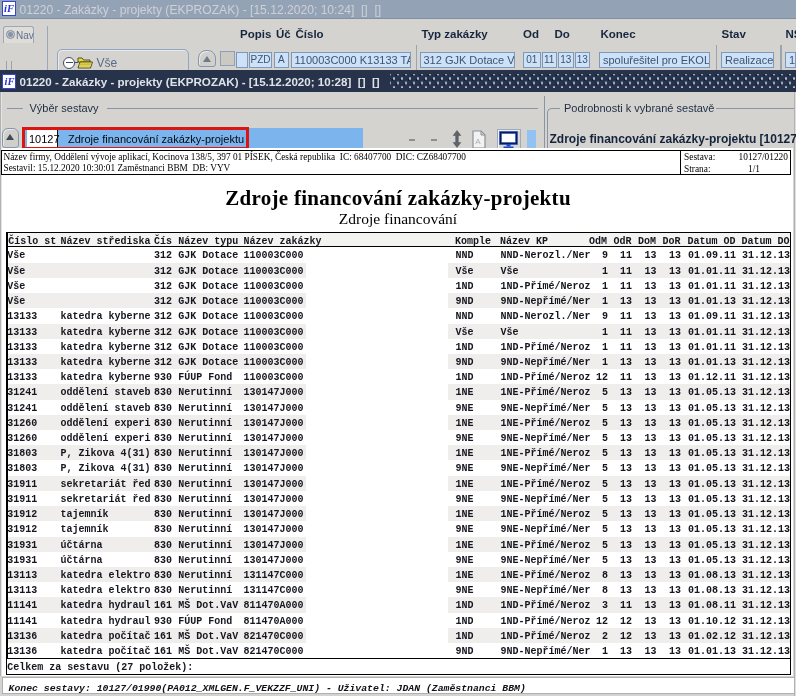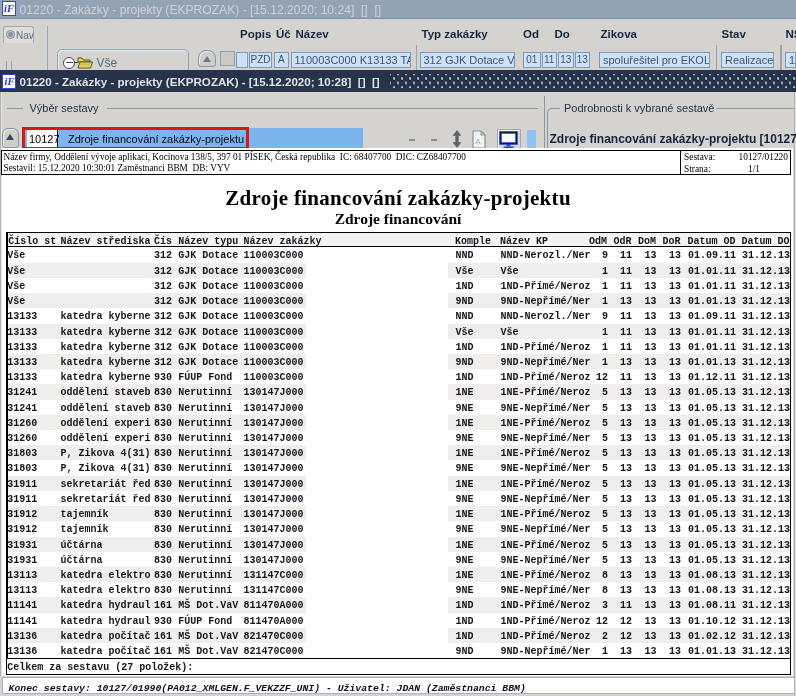--- a/index.html
+++ b/index.html
@@ -44,25 +44,25 @@
 <div class="a fld" style="left:419.5px;top:52px;width:95.5px;height:16px;">312 GJK Dotace V</div>
 <div class="a fld" style="left:523px;top:52px;width:17.5px;height:16px;text-align:center;padding-left:0;font-size:10px;">01</div>
 <div class="a fld" style="left:541.5px;top:52px;width:15.5px;height:16px;text-align:center;padding-left:0;font-size:10px;">11</div>
 <div class="a fld" style="left:558px;top:52px;width:15.5px;height:16px;text-align:center;padding-left:0;font-size:10px;">13</div>
 <div class="a fld" style="left:574.5px;top:52px;width:15.5px;height:16px;text-align:center;padding-left:0;font-size:10px;">13</div>
 <div class="a fld" style="left:599px;top:52px;width:110.5px;height:16px;">spoluřešitel pro EKOL</div>
 <div class="a fld" style="left:721px;top:52px;width:52.5px;height:16px;">Realizace</div>
 <div class="a fld" style="left:785px;top:52px;width:11px;height:16px;">13</div>
 <div class="a lbl" style="left:240px;top:28px;">Popis</div>
 <div class="a lbl" style="left:276px;top:28px;">Úč</div>
-<div class="a lbl" style="left:295.5px;top:28px;">Název</div>
+<div class="a lbl" style="left:295.5px;top:28px;">Číslo</div>
 <div class="a lbl" style="left:421.5px;top:28px;">Typ zakázky</div>
 <div class="a lbl" style="left:523px;top:28px;">Od</div>
 <div class="a lbl" style="left:554.5px;top:28px;">Do</div>
-<div class="a lbl" style="left:600.5px;top:28px;">Zikova</div>
+<div class="a lbl" style="left:600.5px;top:28px;">Konec</div>
 <div class="a lbl" style="left:721.5px;top:28px;">Stav</div>
 <div class="a lbl" style="left:785.5px;top:28px;">NS</div>
 <div class="a" style="left:0;top:70px;width:796px;height:22px;background:#26334a;"></div>
 <div class="a" style="left:390px;top:74px;width:406px;height:14px;background-image:radial-gradient(circle,#a9bad2 1.05px,transparent 1.3px),radial-gradient(circle,#a9bad2 1.05px,transparent 1.3px),radial-gradient(circle,#0c1018 0.85px,transparent 1.05px),radial-gradient(circle,#0c1018 0.85px,transparent 1.05px);background-size:8px 9px,8px 9px,8px 9px,8px 9px;background-position:0 0,4px 4.5px,-1.3px 1.3px,2.7px 5.8px;"></div>
 <div class="a" style="left:2px;top:74px;width:14px;height:15px;background:#fff;border:1px solid #3646c8;"></div>
 <div class="a" style="left:2.5px;top:74px;width:14px;height:15px;font-family:'Liberation Serif',serif;font-style:italic;font-weight:bold;font-size:10.5px;color:#2832cc;line-height:15px;text-align:center;">iF</div>
 <div class="a" style="left:19.5px;top:75px;font-size:11.6px;font-weight:bold;color:#dfe3e9;white-space:pre;">01220 - Zakázky - projekty (EKPROZAK) - [15.12.2020; 10:28]  []  []</div>
 <div class="a" style="left:0;top:92px;width:1px;height:604px;background:#b2b2b2;"></div>
 <div class="a" style="left:1px;top:92px;width:1px;height:604px;background:#e4e4e4;"></div>
 <div class="a" style="left:793.5px;top:92px;width:1px;height:604px;background:#b2b2b2;"></div>
@@ -104,21 +104,21 @@
 <div class="a" style="left:1.5px;top:148px;width:791.5px;height:548px;background:#fff;"></div>
 <div class="a" style="left:0.5px;top:149.5px;width:790px;height:25px;border:1px solid #000;background:#fff;"></div>
 <div class="a ser" style="left:3.5px;top:151.5px;font-size:9.3px;">Název firmy, Oddělení vývoje aplikací, Kocinova 138/5, 397 01 PÍSEK, Česká republika  IC: 68407700  DIC: CZ68407700</div>
 <div class="a ser" style="left:3.5px;top:163px;font-size:9.3px;">Sestavil: 15.12.2020 10:30:01 Zaměstnanci BBM  DB: VYV</div>
 <div class="a" style="left:679.5px;top:149.5px;width:1px;height:25px;background:#000;"></div>
 <div class="a ser" style="left:684px;top:152px;font-size:9.4px;">Sestava:</div>
 <div class="a ser" style="left:640px;top:152px;width:148px;font-size:9.4px;text-align:right;">10127/01220</div>
 <div class="a ser" style="left:684px;top:163.5px;font-size:9.4px;">Strana:</div>
 <div class="a ser" style="left:640px;top:163.5px;width:120px;font-size:9.4px;text-align:right;">1/1</div>
 <div class="a ser" style="left:0;top:185.5px;width:796px;text-align:center;font-weight:bold;font-size:21px;letter-spacing:0.3px;">Zdroje financování zakázky-projektu</div>
-<div class="a ser" style="left:0;top:209.5px;width:796px;text-align:center;font-weight:bold;font-size:15.5px;">Zdroje financování</div>
+<div class="a ser" style="left:0;top:209.5px;width:796px;text-align:center;font-weight:normal;font-size:15.5px;">Zdroje financování</div>
 <div class="a" style="left:6.2px;top:232.2px;width:785.3px;height:15.2px;background:#f3f3f2;border:1.4px solid #000;border-bottom:1.6px solid #000;"></div>
 <div class="a" style="left:6.2px;top:232.2px;width:1.4px;height:443.0px;background:#000;"></div>
 <div class="a" style="left:790.1px;top:232.2px;width:1.4px;height:443.0px;background:#000;"></div>
 <div class="a mono" style="left:8.3px;top:235.5px;">Číslo st</div>
 <div class="a mono" style="left:60.5px;top:235.5px;">Název střediska</div>
 <div class="a mono" style="left:154px;top:235.5px;">Čís</div>
 <div class="a mono" style="left:178.3px;top:235.5px;">Název typu</div>
 <div class="a mono" style="left:243.5px;top:235.5px;">Název zakázky</div>
 <div class="a mono" style="left:455px;top:235.5px;">Komple</div>
 <div class="a mono" style="left:500px;top:235.5px;">Název KP</div>

